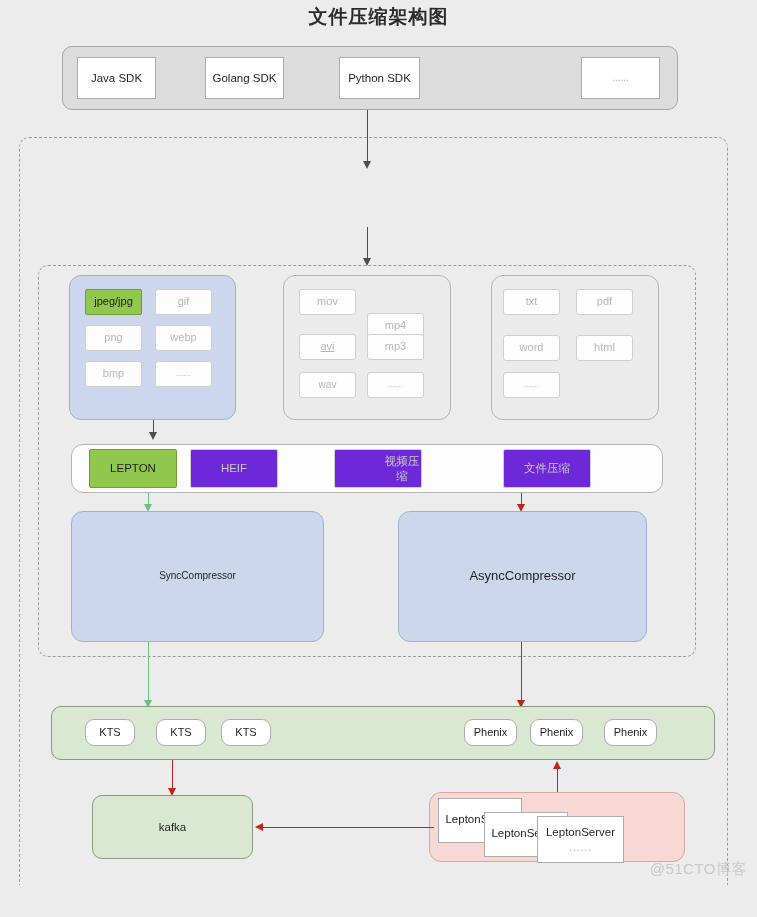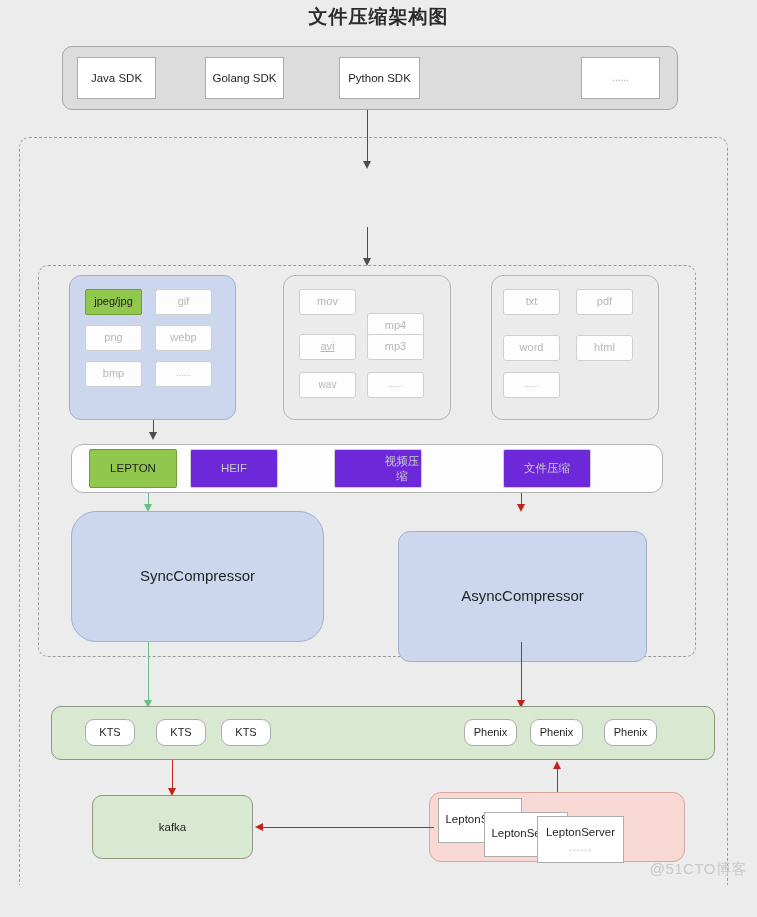--- a/index.html
+++ b/index.html
@@ -263,24 +263,24 @@
   <div class="abs node box-muted-grey" style="left:503px; top:449px; width:88px; height:39px; font-size:11.5px;">
     <span>文件压缩</span>
   </div>
 
   <div class="ln ln-v c-green" style="left:148px; top:493px; height:16px;"></div>
   <div class="arrow arrow-down c-green-a" style="left:144px; top:504px;"></div>
 
   <div class="ln ln-v c-red" style="left:521px; top:493px; height:16px;"></div>
   <div class="arrow arrow-down c-red-a" style="left:517px; top:504px;"></div>
 
-  <div class="abs node blue-container" style="left:71px; top:511px; width:253px; height:131px; font-size:15px;border-radius:25px;">
+  <div class="abs node blue-container" style="left:71px; top:511px; width:253px; height:131px; font-size:10px;">
     <span>SyncCompressor</span>
   </div>
-  <div class="abs node blue-container" style="left:398px; top:511px; width:249px; height:131px; font-size:15px;margin-top:20px;">
+  <div class="abs node blue-container" style="left:398px; top:511px; width:249px; height:131px; font-size:13px;">
     <span>AsyncCompressor</span>
   </div>
 
   <div class="ln ln-v c-green" style="left:148px; top:642px; height:64px;"></div>
   <div class="arrow arrow-down c-green-a" style="left:144px; top:700px;"></div>
 
   <div class="ln ln-v c-red" style="left:521px; top:642px; height:64px;"></div>
   <div class="arrow arrow-down c-red-a" style="left:517px; top:700px;"></div>
 
   <div class="abs green-container" style="left:51px; top:706px; width:664px; height:54px;"></div>

